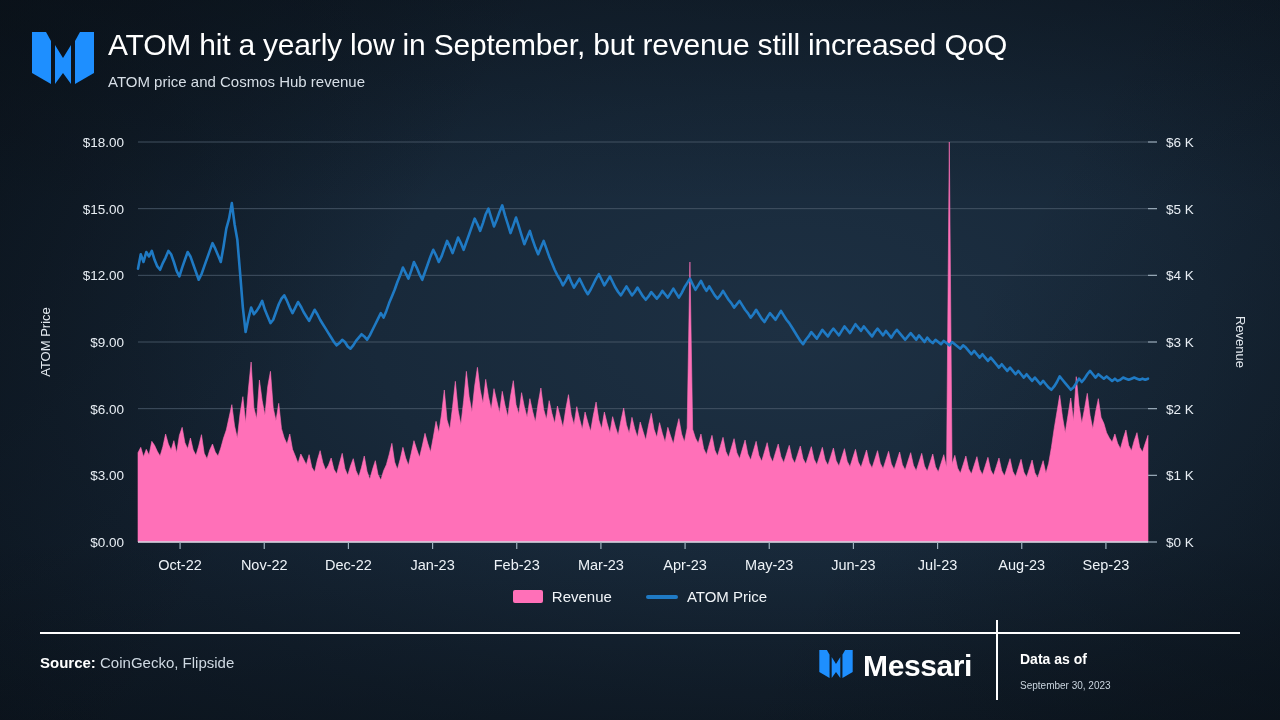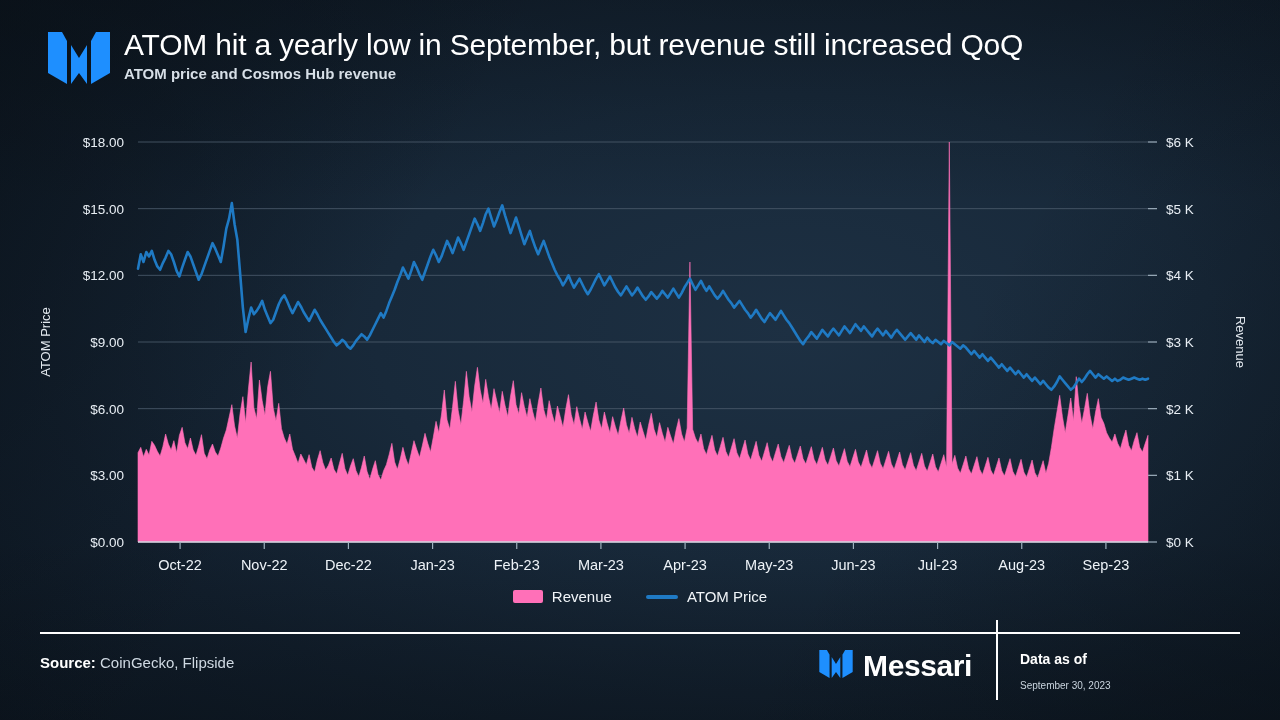--- a/index.html
+++ b/index.html
@@ -22,41 +22,41 @@
     position: absolute; inset: 0;
     background:
       linear-gradient(120deg, rgba(8,14,20,0.55) 0%, rgba(8,14,20,0.0) 32%, rgba(8,14,20,0.0) 68%, rgba(8,14,20,0.45) 100%),
       linear-gradient(0deg, rgba(8,14,20,0.40) 0%, rgba(8,14,20,0.0) 25%, rgba(8,14,20,0.0) 72%, rgba(8,14,20,0.35) 100%);
     pointer-events: none;
   }
 
   
   .header {
     position: absolute;
-    left: 48px; top: 26px;
+    left: 32px; top: 26px;
     display: flex;
     align-items: flex-start;
     gap: 14px;
   }
   .logo-mark { margin-top: 6px; }
   .header-text { display: flex; flex-direction: column; }
   .title {
     color: #ffffff;
     font-size: 30px;
     font-weight: 400;
     line-height: 38px;
     letter-spacing: -0.2px;
     white-space: nowrap;
   }
   .subtitle {
     color: #d7dfe7;
     font-size: 15px;
-    font-weight: 700;
+    font-weight: 400;
     line-height: 20px;
-    margin-top: 0;
+    margin-top: 8px;
     white-space: nowrap;
   }
 
   
   .chart-wrap {
     position: absolute;
     left: 0; top: 110px;
     width: 1280px; height: 500px;
   }
   svg.chart { display: block; }

